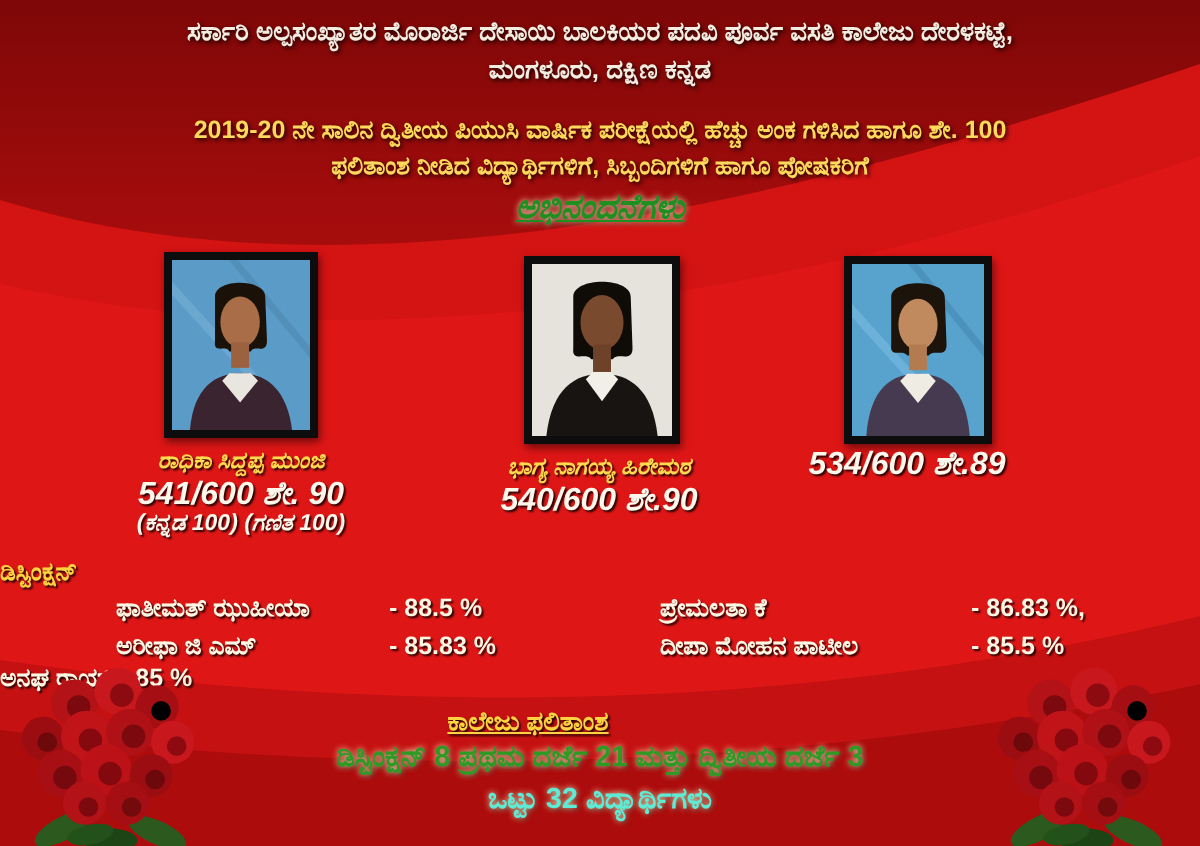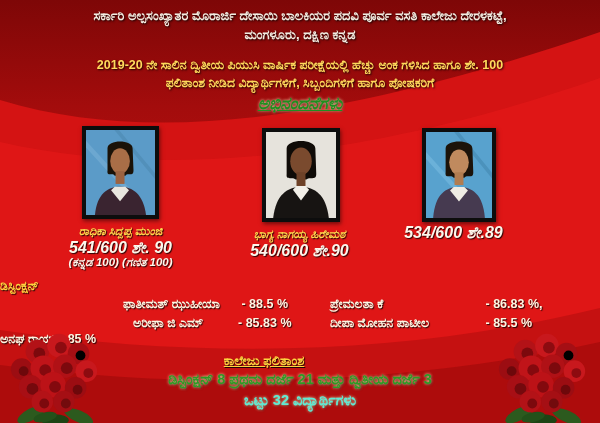--- a/index.html
+++ b/index.html
@@ -40,21 +40,21 @@
 
   .watermark{left:183px;top:257px;width:260px;
     color:rgba(215,215,215,.38);font-size:16px;letter-spacing:.5px;
     font-weight:bold;}
 
   .dist-head{left:0;top:279px;width:510px;
     color:#ffd23f;font-size:12.5px;font-weight:bold;
     text-shadow:1px 1px 1px rgba(0,0,0,.8);}
   .dist-col{position:absolute;top:295px;font-size:12.5px;font-weight:bold;
     color:#fdf6e3;line-height:18.5px;text-shadow:1px 1px 1px rgba(0,0,0,.8);}
-  .dist-left{left:69px;width:255px;text-align:center;}
+  .dist-left{left:58px;width:255px;}
   .dist-right{left:330px;width:262px;}
   .dist-row .dn{display:inline-block;}
   .dist-left .dn{min-width:133px;}
   .dist-right .dn{min-width:152px;}
   .dist-center{left:0;top:332px;width:600px;text-align:left;
     color:#fdf6e3;font-size:12.5px;font-weight:bold;
     text-shadow:1px 1px 1px rgba(0,0,0,.8);}
 
   .result-head{left:0;top:353px;width:528px;text-align:center;
     color:#ffd23f;font-size:13px;font-weight:bold;text-decoration:underline;

